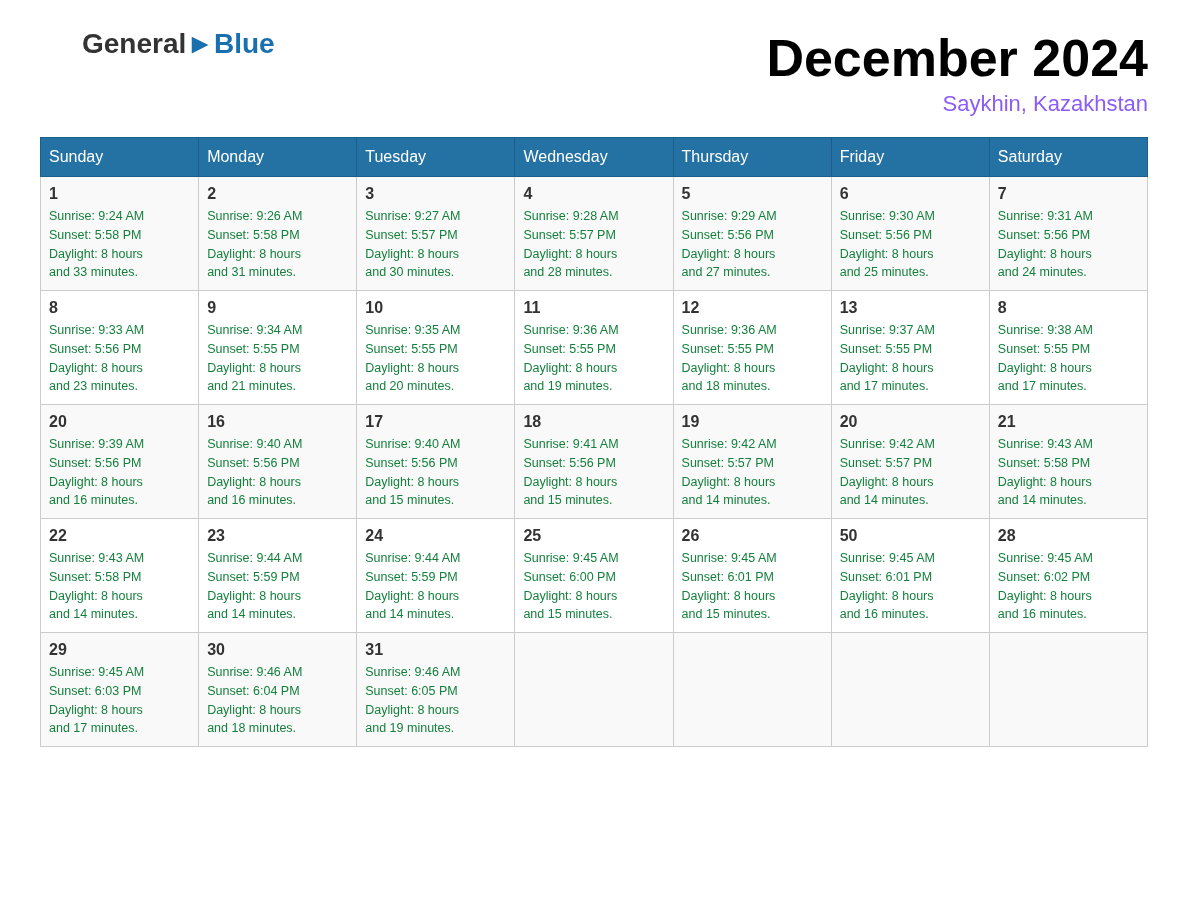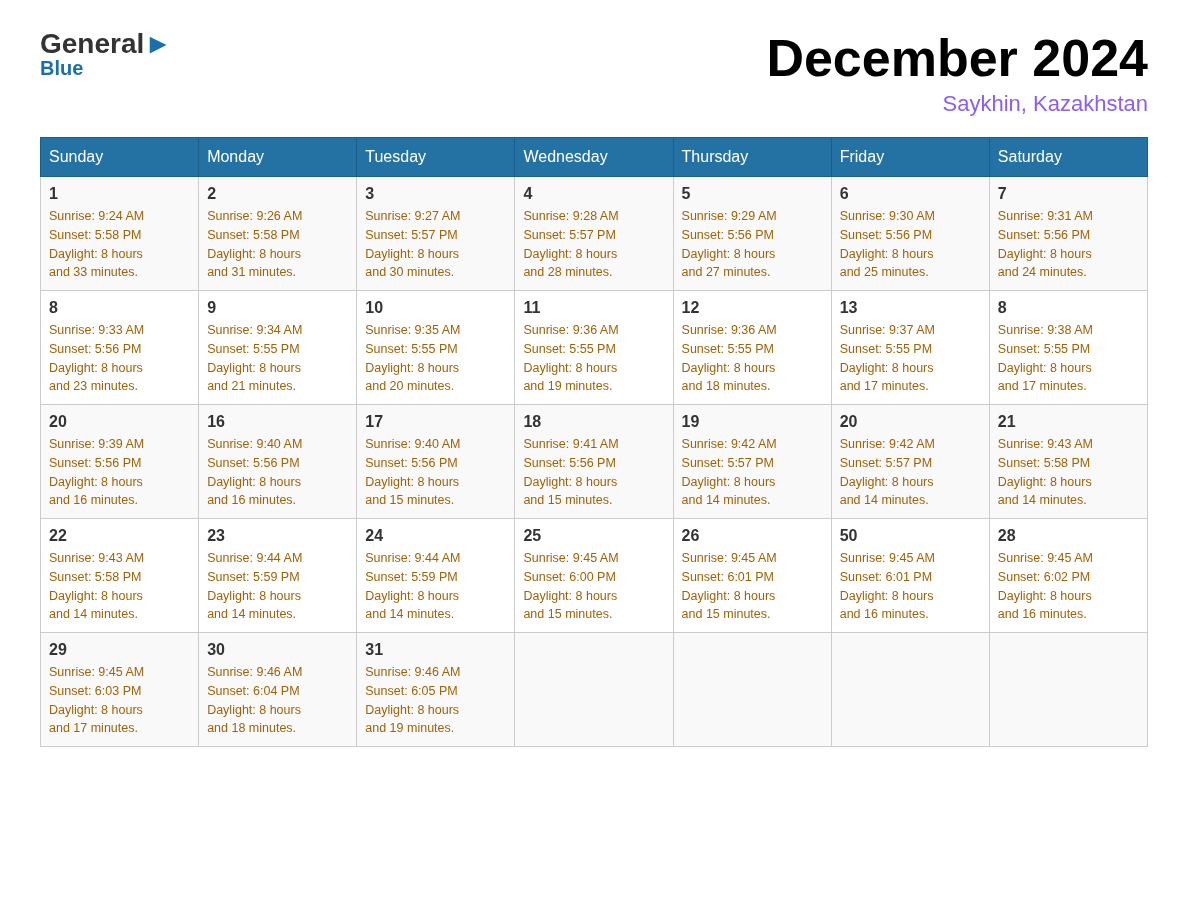--- a/index.html
+++ b/index.html
@@ -11,34 +11,35 @@
       min-height: 918px;
     }
     .header {
       display: flex;
       justify-content: space-between;
       align-items: flex-start;
       margin-bottom: 20px;
     }
     .logo {
       display: flex;
-      flex-direction: column;
-      align-items: flex-start;
+      flex-direction: row;
+      align-items: flex-end;
+      margin-left: 42px;
     }
     .logo-general {
       font-size: 28px;
       font-weight: bold;
       color: #333;
       line-height: 1;
     }
     .logo-general span {
       color: #1a6faf;
     }
     .logo-blue {
-      font-size: 20px;
+      font-size: 28px;
       font-weight: bold;
       color: #1a6faf;
       line-height: 1;
       display: flex;
       align-items: center;
     }
     .title-block {
       text-align: right;
     }
     .month-title {
@@ -77,21 +78,21 @@
     }
     tbody tr td .day-num {
       font-size: 16px;
       font-weight: bold;
       margin-bottom: 4px;
       display: block;
     }
     tbody tr td .day-info {
       font-size: 12.5px;
       line-height: 1.5;
-      color: #a16207;
+      color: #15803d;
     }
     tbody tr td.empty {
       background: #fff;
     }
     tbody tr:nth-child(odd) td {
       background-color: #f9f9f9;
     }
     tbody tr:nth-child(even) td {
       background-color: #fff;
     }

